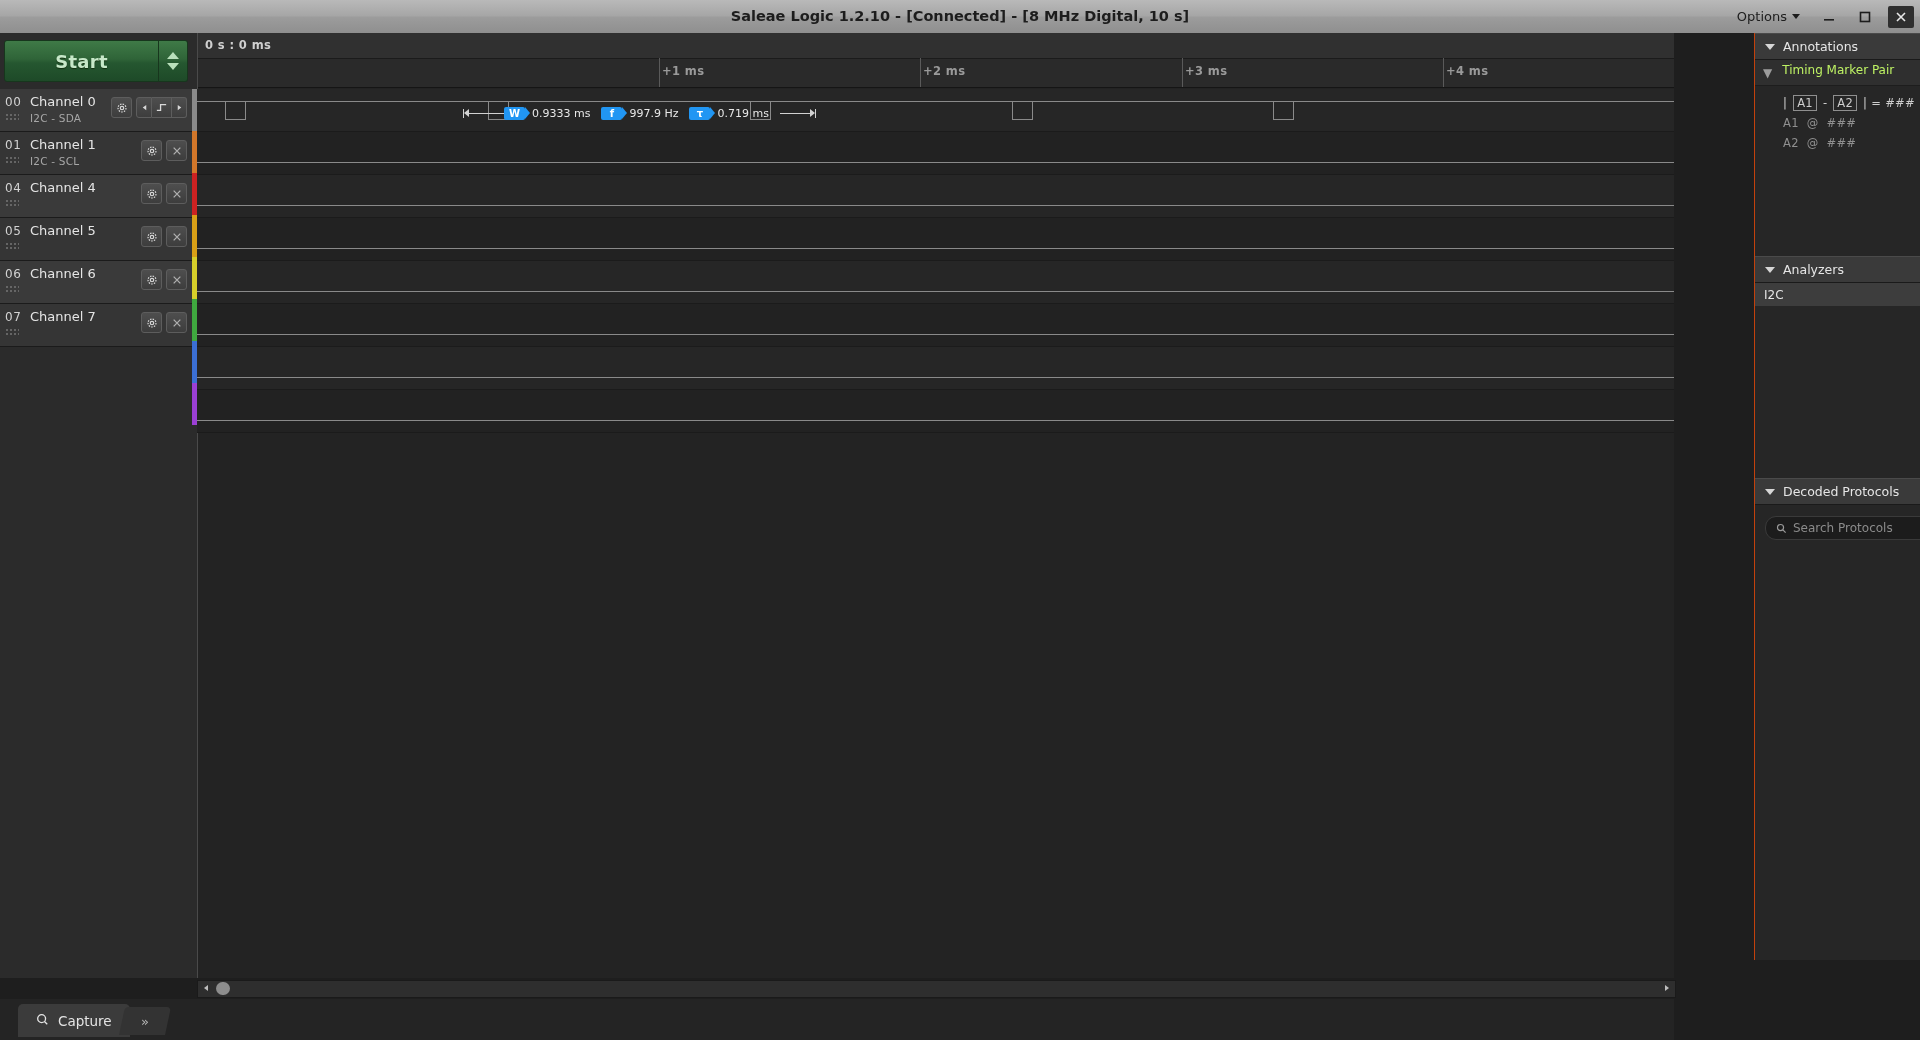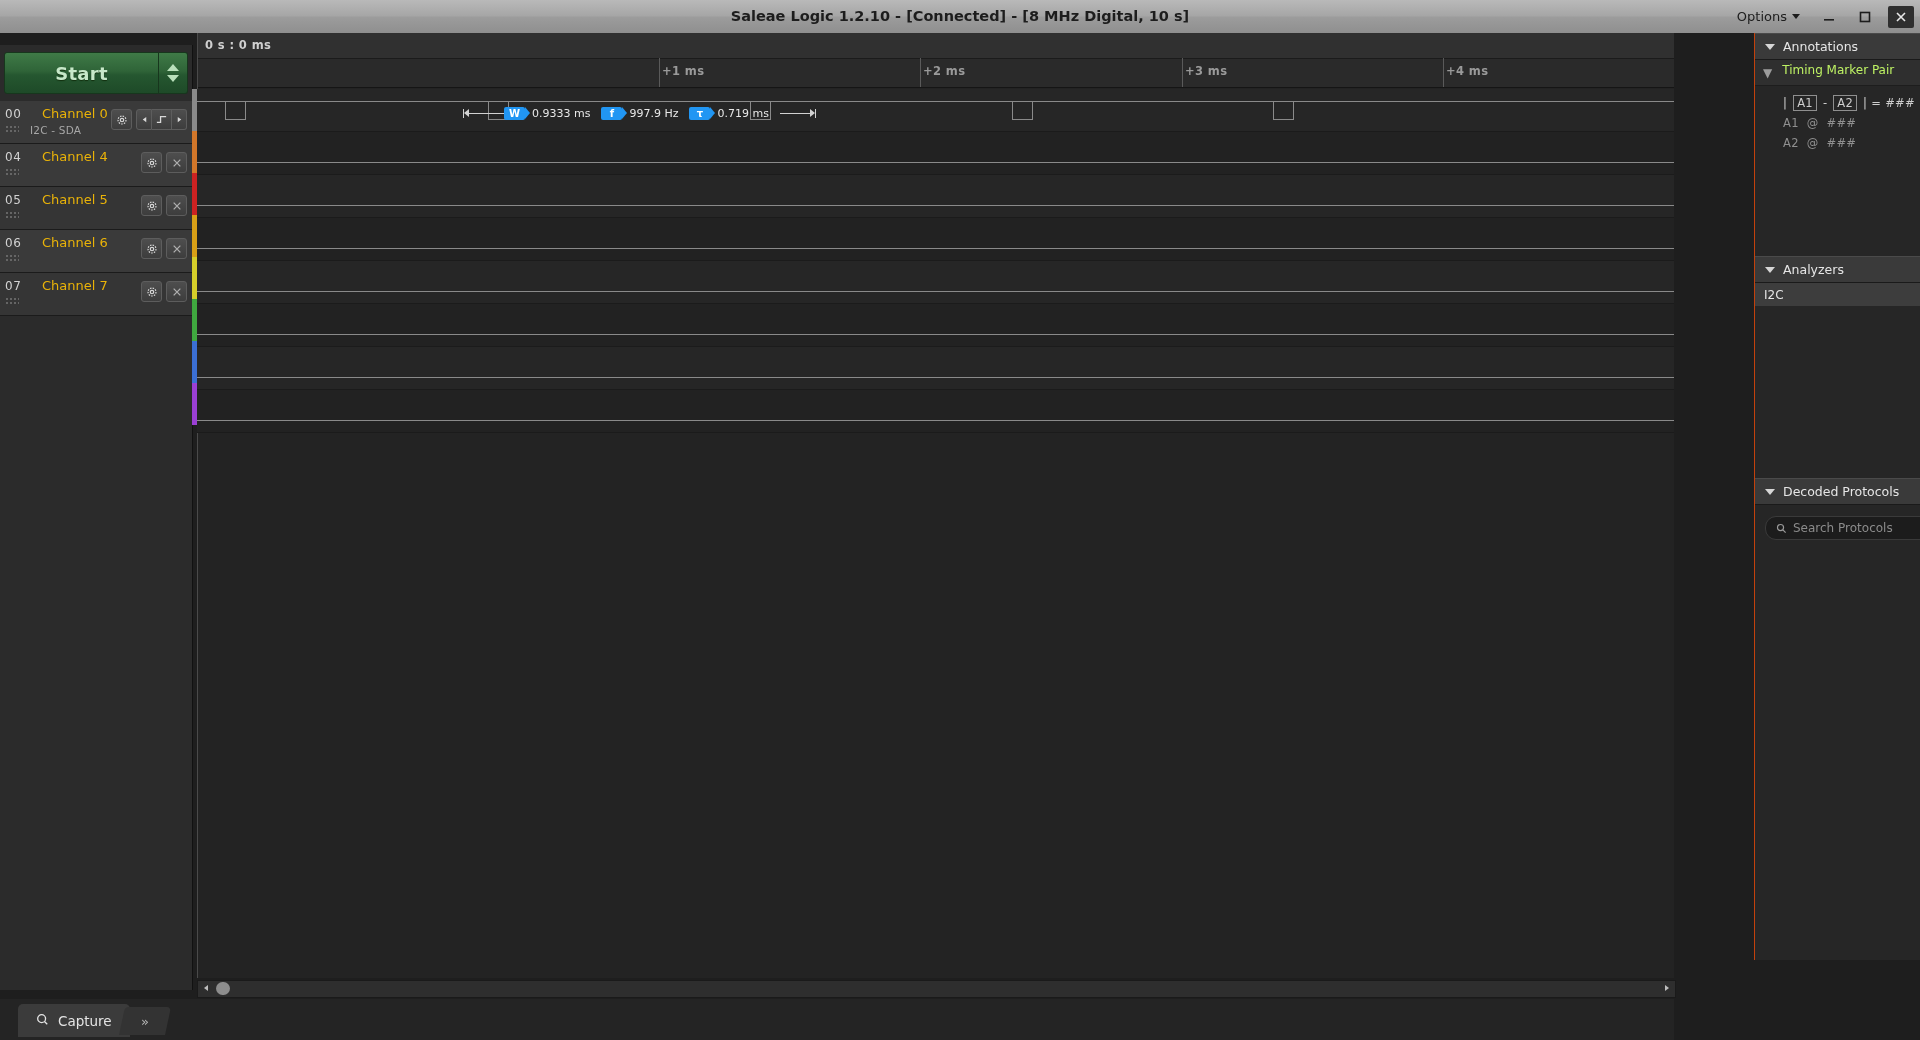--- a/index.html
+++ b/index.html
@@ -24,21 +24,21 @@
   .options-btn{font-size:13px;color:#1d1d1d;display:flex;align-items:center;gap:5px;padding:2px 6px;}
   .caret-dn{width:0;height:0;border-left:4px solid transparent;border-right:4px solid transparent;border-top:5px solid #1d1d1d;}
   .winbtn{width:26px;height:22px;display:flex;align-items:center;justify-content:center;color:#1d1d1d;}
   .winbtn svg{display:block}
   .winbtn.close{background:#2f2f2f;color:#e8e8e8;border-radius:2px;}
 
   
   .body-area{position:absolute;left:0;top:33px;width:1920px;height:1007px;background:#1e1e1e;}
 
   
-  .leftcol{position:absolute;left:0;top:12px;width:192px;height:945px;background:#2b2b2b;border-right:1px solid #111;}
+  .leftcol{position:absolute;left:0;top:0;width:192px;height:945px;background:#2b2b2b;border-right:1px solid #111;padding-left:17px;}
   .startbar{position:absolute;left:4px;top:7px;width:184px;height:42px;display:flex;}
   .start-btn{
     flex:1;background:linear-gradient(180deg,#3f7a47 0%,#2f6438 45%,#255730 55%,#1e4a28 100%);
     border:1px solid #17361d;border-radius:3px 0 0 3px;
     display:flex;align-items:center;justify-content:center;
     color:#c7e8c9;font-size:18px;font-weight:600;letter-spacing:.3px;
     text-shadow:0 1px 1px #12300f;
   }
   .start-arrows{
     width:28px;background:linear-gradient(180deg,#3f7a47 0%,#2f6438 45%,#255730 55%,#1e4a28 100%);
@@ -48,21 +48,21 @@
   .tri-up{width:0;height:0;border-left:6px solid transparent;border-right:6px solid transparent;border-bottom:7px solid #b9e0bb;}
   .tri-dn{width:0;height:0;border-left:6px solid transparent;border-right:6px solid transparent;border-top:7px solid #b9e0bb;}
 
   .chan-list{position:absolute;left:0;top:56px;width:192px;}
   .chan{position:relative;height:42px;border-bottom:1px solid #1b1b1b;background:#3a3a3a;}
   .chan.alt{background:#353535;}
   .chan-num{position:absolute;left:5px;top:6px;font-size:12px;color:#d2d2d2;letter-spacing:.5px;}
   .grip{position:absolute;left:5px;top:24px;width:14px;height:9px;
         background-image:radial-gradient(#6e6e6e 40%,transparent 41%);
         background-size:4px 4px;opacity:.85;}
-  .chan-name{position:absolute;left:30px;top:5px;font-size:13px;color:#eab308;margin-left:12px;}
+  .chan-name{position:absolute;left:30px;top:5px;font-size:13px;color:#e5e5e5;}
   .chan-sub{position:absolute;left:30px;top:23px;font-size:10.5px;color:#a7a7a7;letter-spacing:.2px;}
   .chan-btns{position:absolute;right:5px;top:8px;display:flex;gap:4px;align-items:center;}
   .sqbtn{
     width:19px;height:19px;border:1px solid #5d5d5d;border-radius:3px;
     background:linear-gradient(180deg,#4e4e4e,#3d3d3d);
     display:flex;align-items:center;justify-content:center;color:#d9d9d9;font-size:11px;
   }
   .sqbtn.narrow{width:14px;}
   .sqbtn svg{display:block}
   .trigger-group{display:flex;}
@@ -222,20 +222,39 @@
                   </svg>
                 </div>
                 <div class="sqbtn narrow">
                   <svg width="7" height="7" viewBox="0 0 8 8">
                     <path d="M2 1 L6 4 L2 7 Z" fill="#d9d9d9"></path>
                   </svg>
                 </div>
               </div>
             </div>
           </div>
+          <div class="chan alt">
+            <div class="chan-num">01</div>
+            <div class="grip"></div>
+            <div class="chan-name">Channel 1</div>
+            <div class="chan-sub">I2C - SCL</div>
+            <div class="chan-btns">
+              <div class="sqbtn">
+                <svg width="12" height="12" viewBox="0 0 16 16">
+                  <circle cx="8" cy="8" r="2.3" fill="none" stroke="currentColor" stroke-width="1.6"></circle>
+                  <circle cx="8" cy="8" r="5.3" fill="none" stroke="currentColor" stroke-width="1.6" stroke-dasharray="2 1.6"></circle>
+                </svg>
+              </div>
+              <div class="sqbtn">
+                <svg width="10" height="10" viewBox="0 0 12 12">
+                  <path d="M2 2 L10 10 M10 2 L2 10" stroke="#b0b0b0" stroke-width="1.5"></path>
+                </svg>
+              </div>
+            </div>
+          </div>
           <div class="chan">
             <div class="chan-num">04</div>
             <div class="grip"></div>
             <div class="chan-name">Channel 4</div>
             <div class="chan-btns">
               <div class="sqbtn">
                 <svg width="12" height="12" viewBox="0 0 16 16">
                   <circle cx="8" cy="8" r="2.3" fill="none" stroke="currentColor" stroke-width="1.6"></circle>
                   <circle cx="8" cy="8" r="5.3" fill="none" stroke="currentColor" stroke-width="1.6" stroke-dasharray="2 1.6"></circle>
                 </svg>

